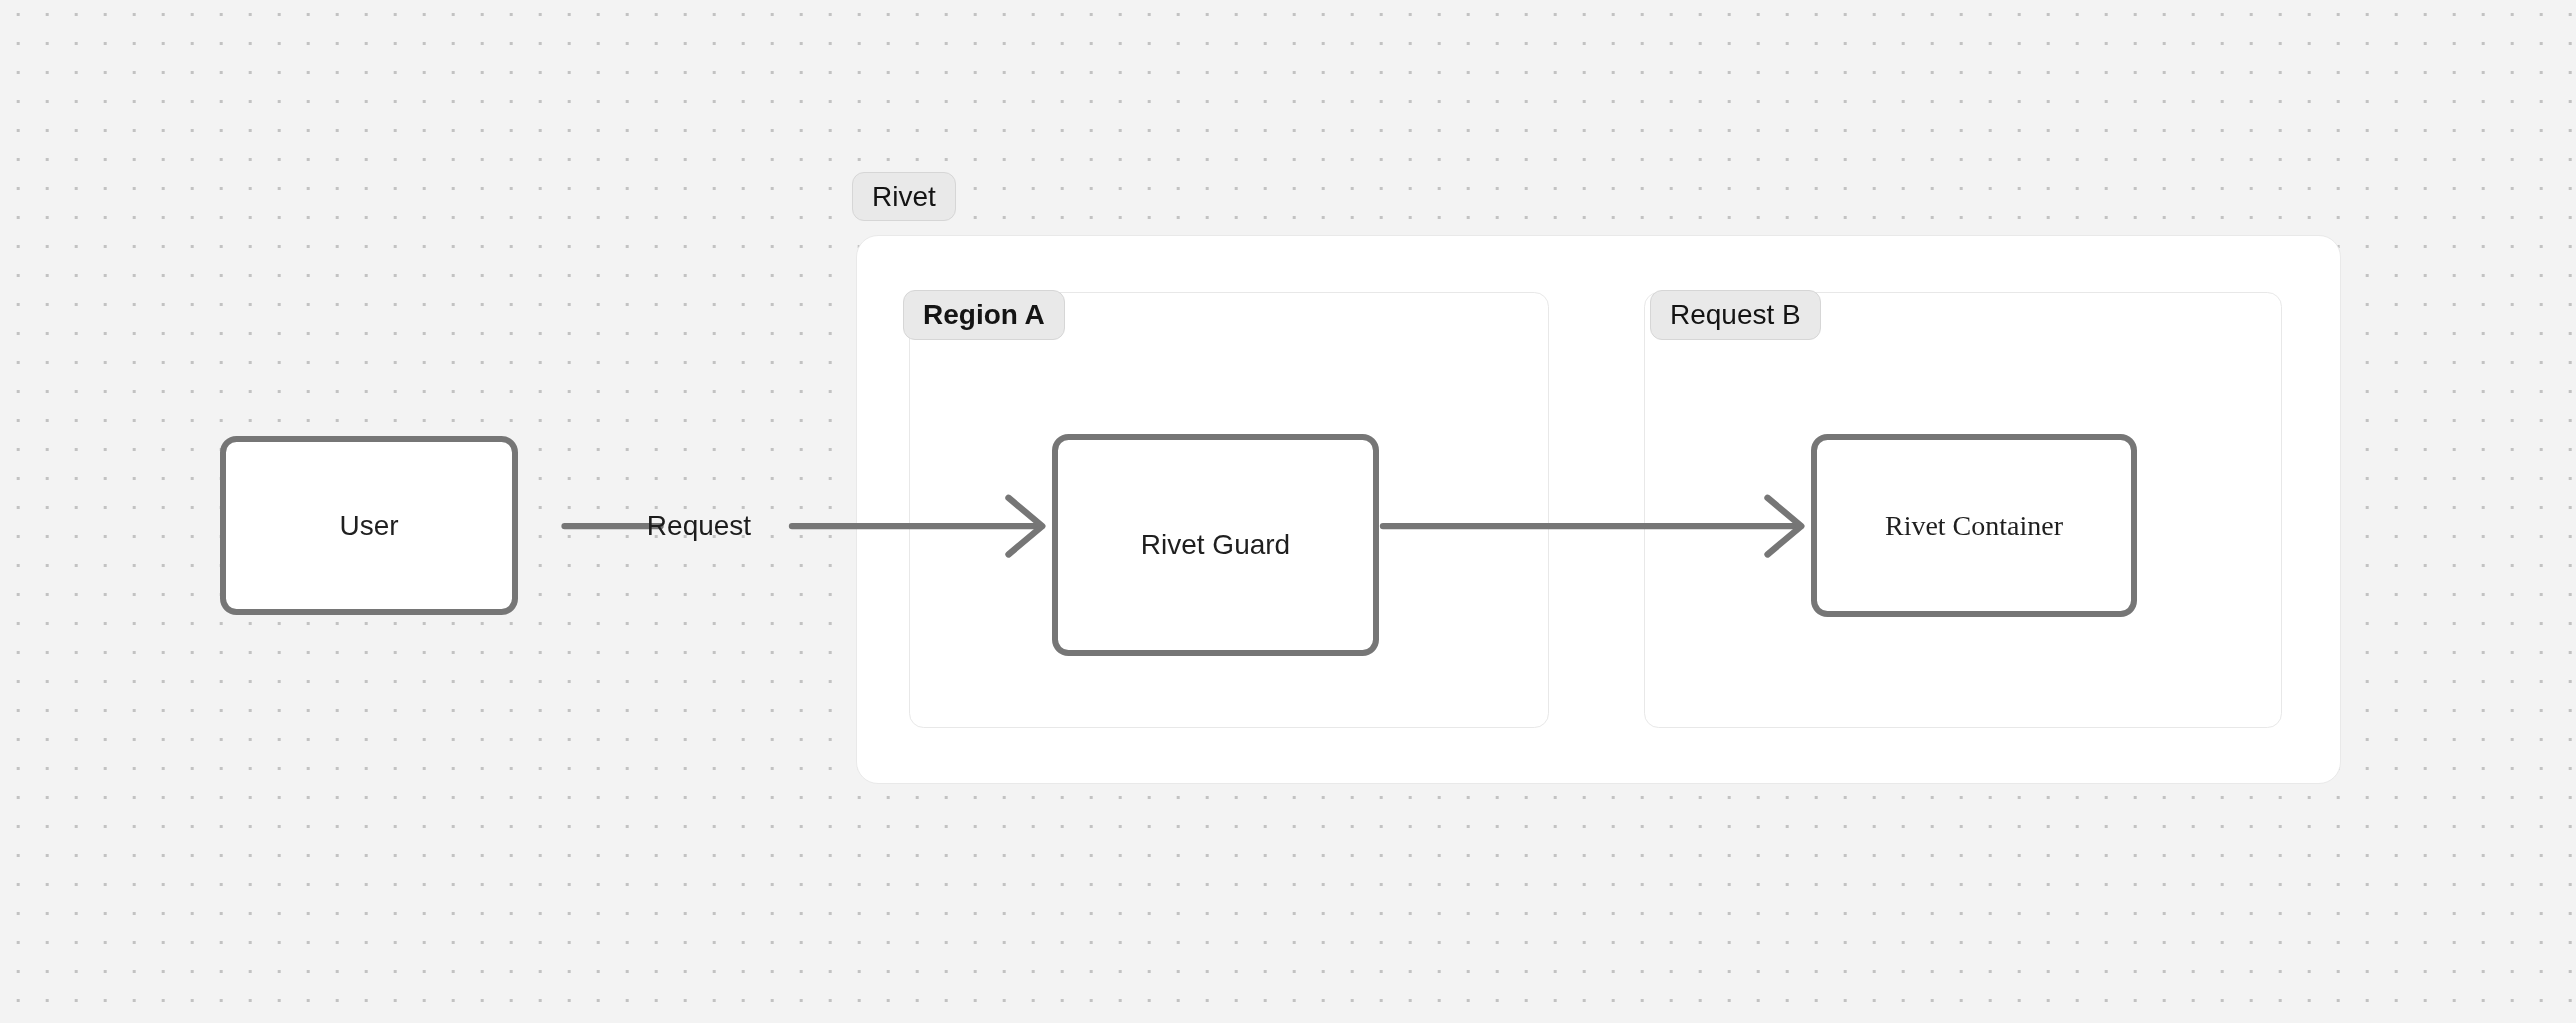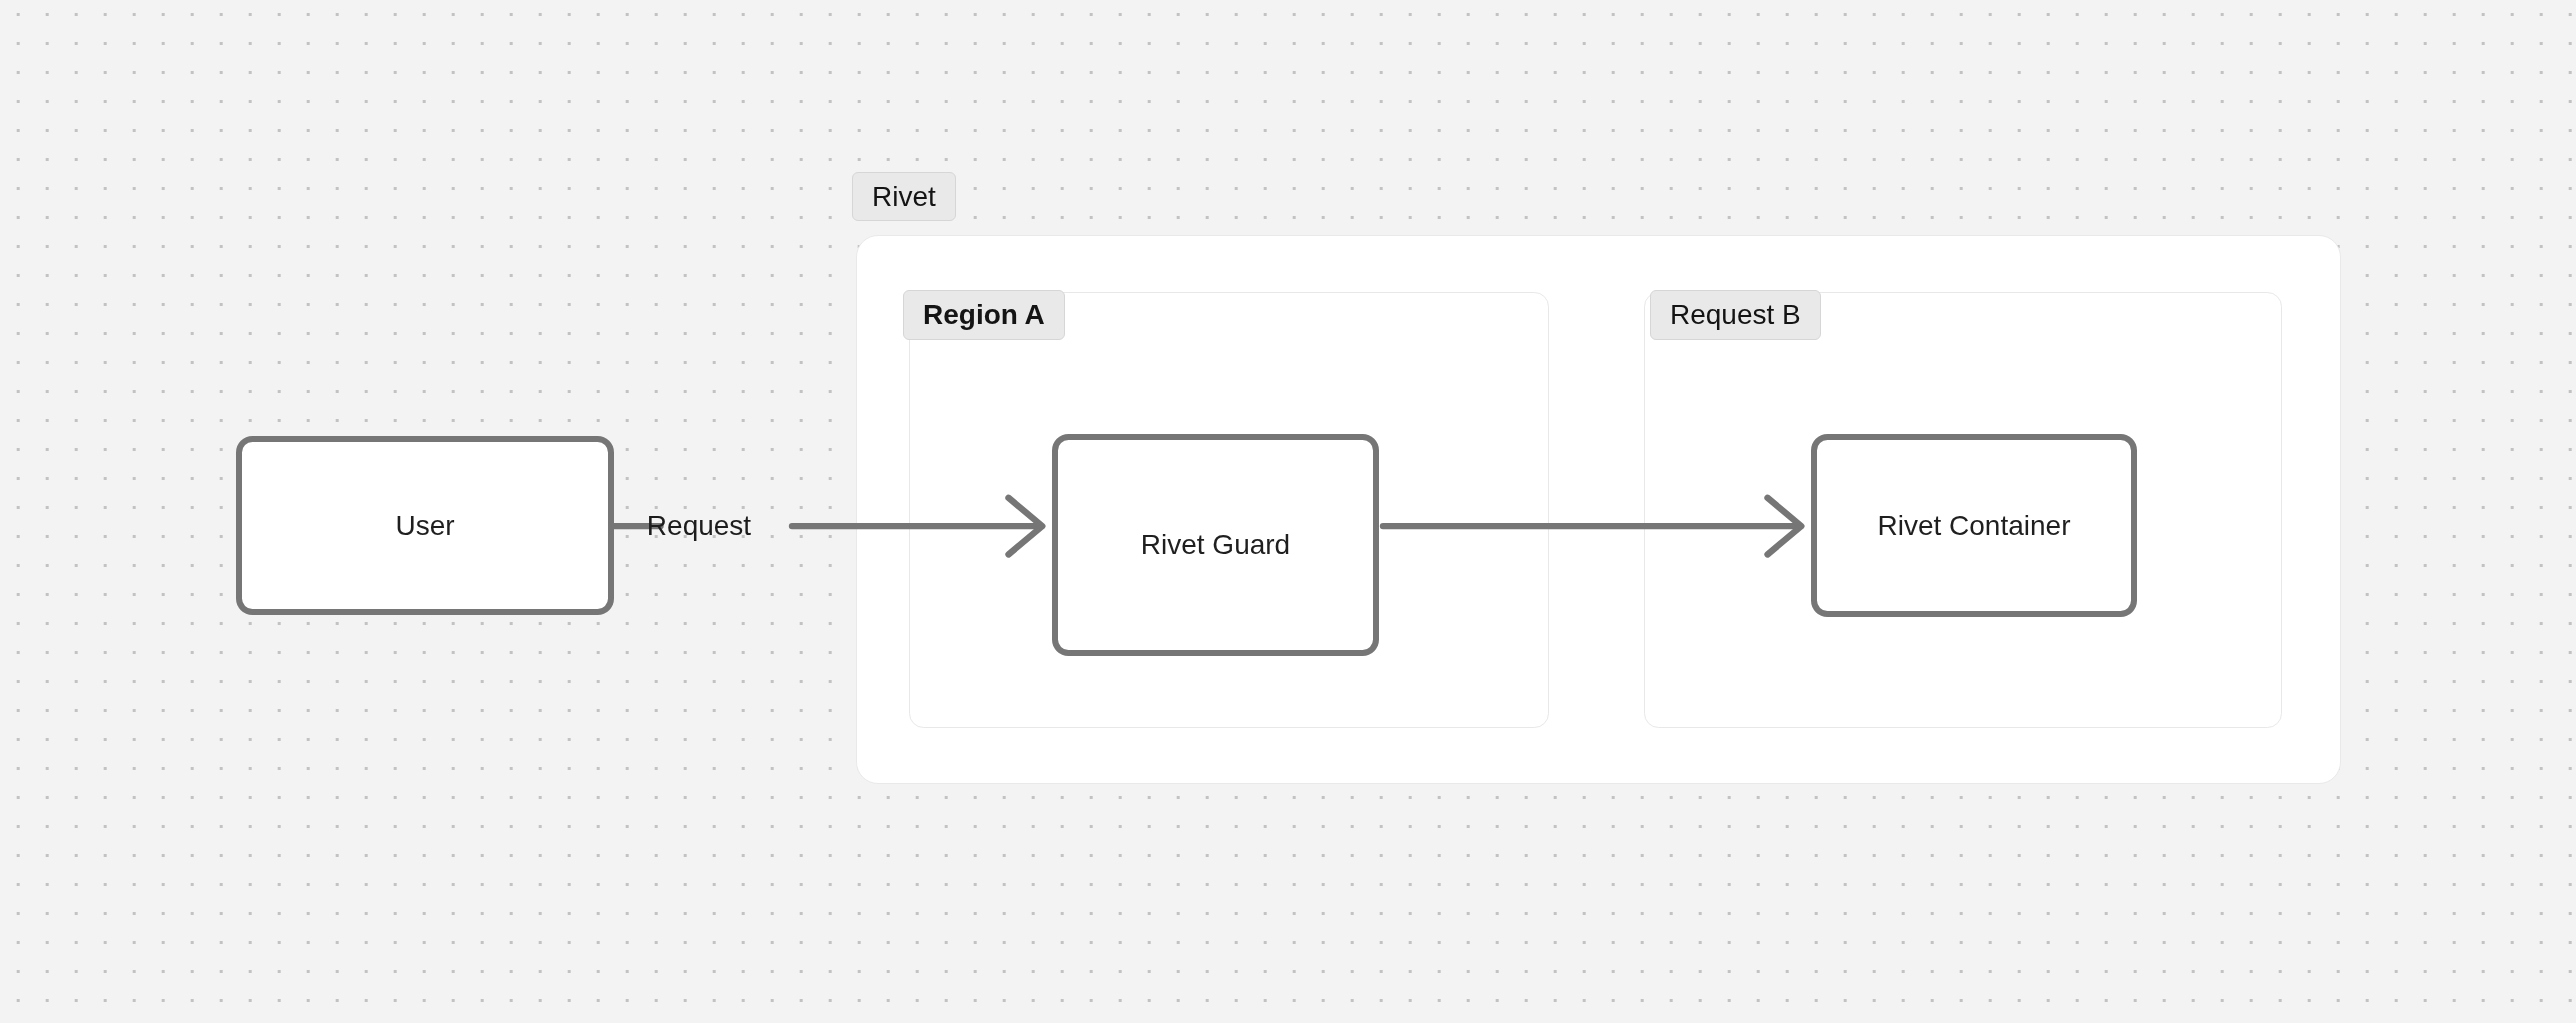--- a/index.html
+++ b/index.html
@@ -44,21 +44,21 @@
 
   
   .pill {
     position: absolute;
     height: 50px;
     display: flex;
     align-items: center;
     padding: 0 19px;
     background: #e9e9e9;
     border: 1.8px solid #d6d6d6;
-    border-radius: 6px;
+    border-radius: 12px;
     box-sizing: border-box;
     font-size: 28px;
     color: #141414;
     white-space: nowrap;
   }
   .pill-rivet    { left: 852px;  top: 172px; height: 49px; }
   .pill-region-a { left: 903px; top: 290px; font-weight: bold; }
   .pill-region-b { left: 1650px; top: 290px; }
 
   
@@ -68,23 +68,23 @@
     border: 6.4px solid #767676;
     border-radius: 16.4px;
     box-sizing: border-box;
     display: flex;
     align-items: center;
     justify-content: center;
     font-size: 28px;
     color: #1f1f1f;
     white-space: nowrap;
   }
-  .node-user            { left: 236px;  top: 436px; width: 378px; height: 179px; }
+  .node-user            { left: 220px;  top: 436px; width: 298px; height: 179px; }
   .node-rivet-guard     { left: 1052px; top: 434px; width: 327px; height: 222px; }
-  .node-rivet-container { left: 1811px; top: 434px; width: 326px; height: 183px; }
+  .node-rivet-container { left: 1811px; top: 434px; width: 326px; height: 183px; font-family: Liberation Serif, serif; }
 
   
   .edges-overlay {
     position: absolute;
     left: 0; top: 0;
     width: 2576px; height: 1023px;
     pointer-events: none;
   }
   .edges-overlay path {
     stroke: #767676;

